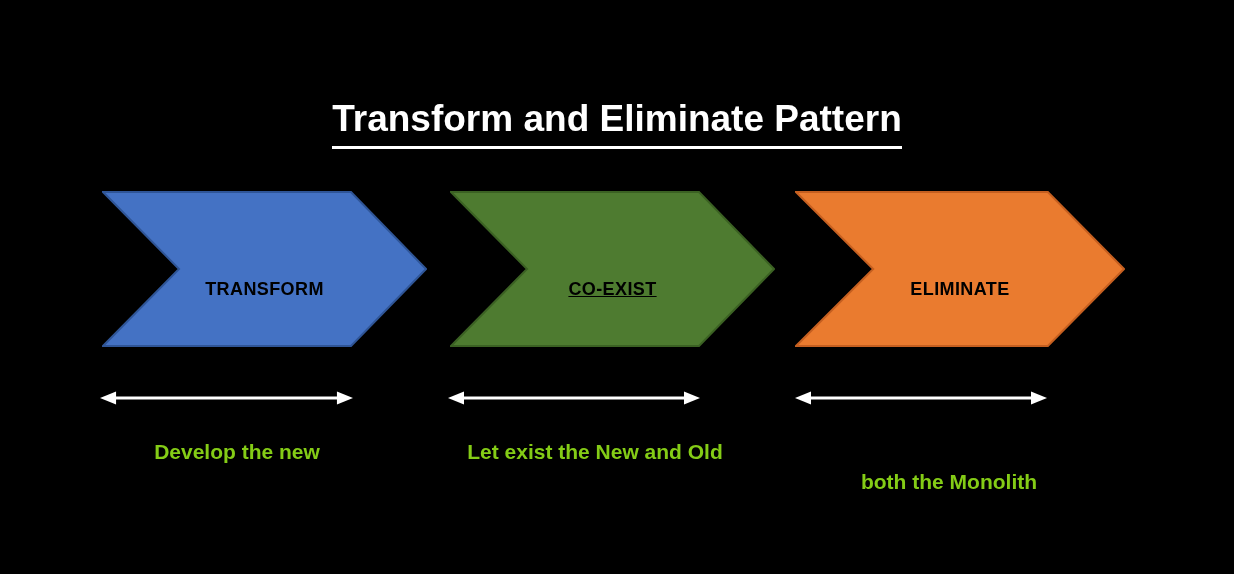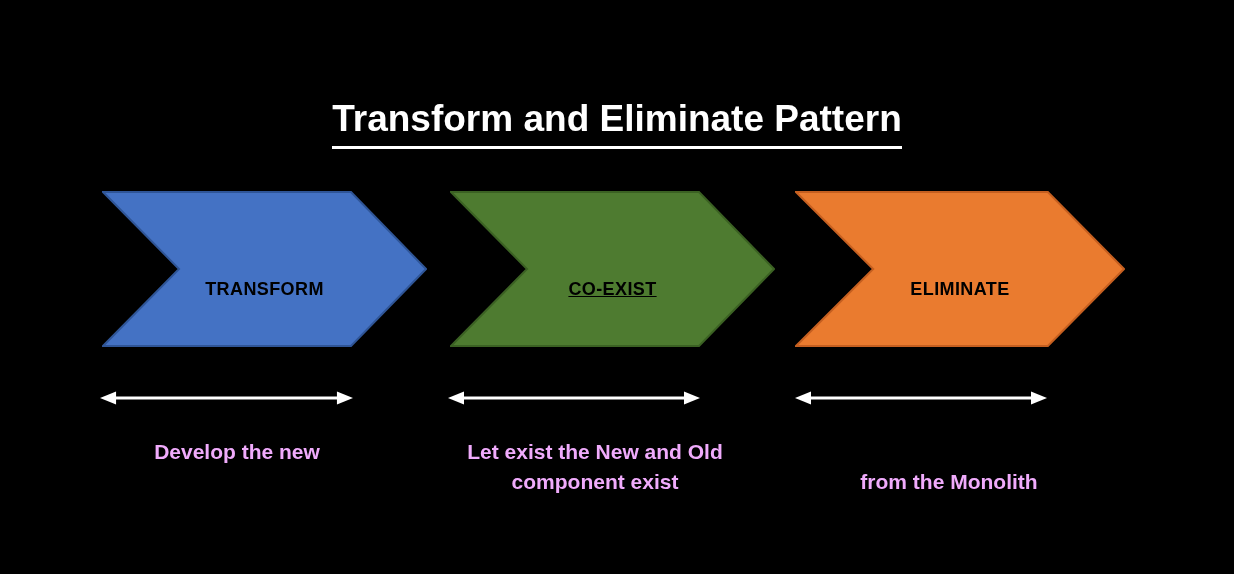--- a/index.html
+++ b/index.html
@@ -65,21 +65,21 @@
     display: block;
   }
   .arr-0 { left: 100px; width: 253px; }
   .arr-1 { left: 448px; width: 252px; }
   .arr-2 { left: 795px; width: 252px; }
   .desc {
     position: absolute;
     top: 437px;
     width: 380px;
     text-align: center;
-    color: #f0abfc;
+    color: #84cc16;
     font-size: 21px;
     font-weight: 700;
     line-height: 30px;
   }
   .desc-0 { left: 47px; }
   .desc-1 { left: 405px; }
   .desc-2 { left: 759px; }
 </style>
 </head>
 <body>
@@ -111,32 +111,31 @@
   <div class="chev-label lab-1">CO-EXIST</div>
 
   <svg class="span-arrow arr-1" viewBox="0 0 252 16" preserveAspectRatio="none" xmlns="http://www.w3.org/2000/svg">
     <line x1="13" y1="8" x2="239" y2="8" stroke-width="2.8" stroke="#FFFFFF"></line>
     <polygon points="0,8 16,1.5 16,14.5" fill="#FFFFFF"></polygon>
     <polygon points="252,8 236,1.5 236,14.5" fill="#FFFFFF"></polygon>
   </svg>
 
   <div class="desc desc-1">
     <span>Let exist the New and Old</span><br>
-    <span>component exist</span>
   </div>
 
   <svg class="chevron chev-2" viewBox="0 0 325 156" preserveAspectRatio="none" xmlns="http://www.w3.org/2000/svg">
     <polygon points="1,1 249,1 324,78 249,155 1,155 77,78" stroke-width="2" fill="#EA7B2F" stroke="#C55F20"></polygon>
   </svg>
   <div class="chev-label lab-2">ELIMINATE</div>
 
   <svg class="span-arrow arr-2" viewBox="0 0 252 16" preserveAspectRatio="none" xmlns="http://www.w3.org/2000/svg">
     <line x1="13" y1="8" x2="239" y2="8" stroke-width="2.8" stroke="#FFFFFF"></line>
     <polygon points="0,8 16,1.5 16,14.5" fill="#FFFFFF"></polygon>
     <polygon points="252,8 236,1.5 236,14.5" fill="#FFFFFF"></polygon>
   </svg>
 
   <div class="desc desc-2">
     <br>
-    <span>from the Monolith</span>
+    <span>both the Monolith</span>
   </div>
 
 </div>
 
 </body></html>

